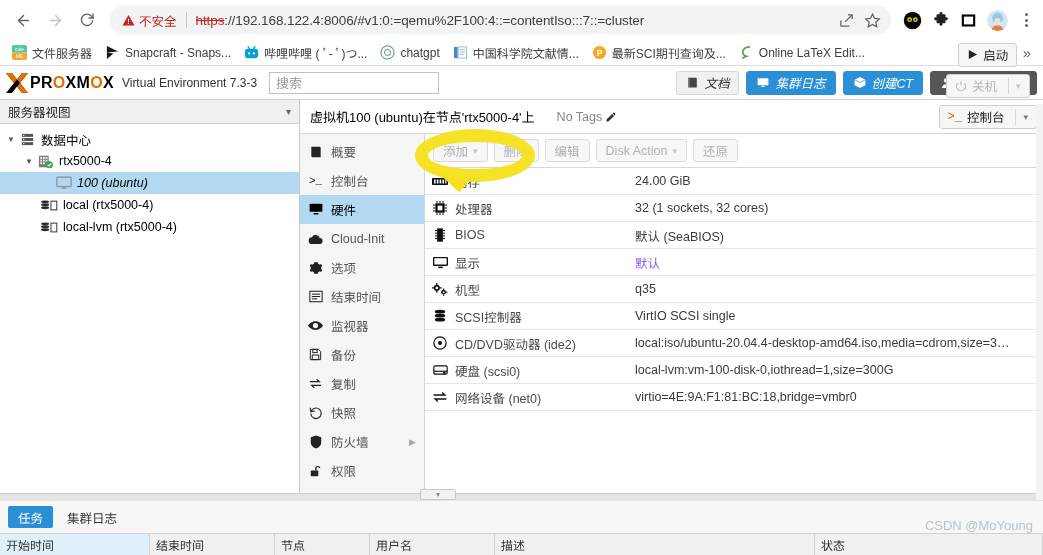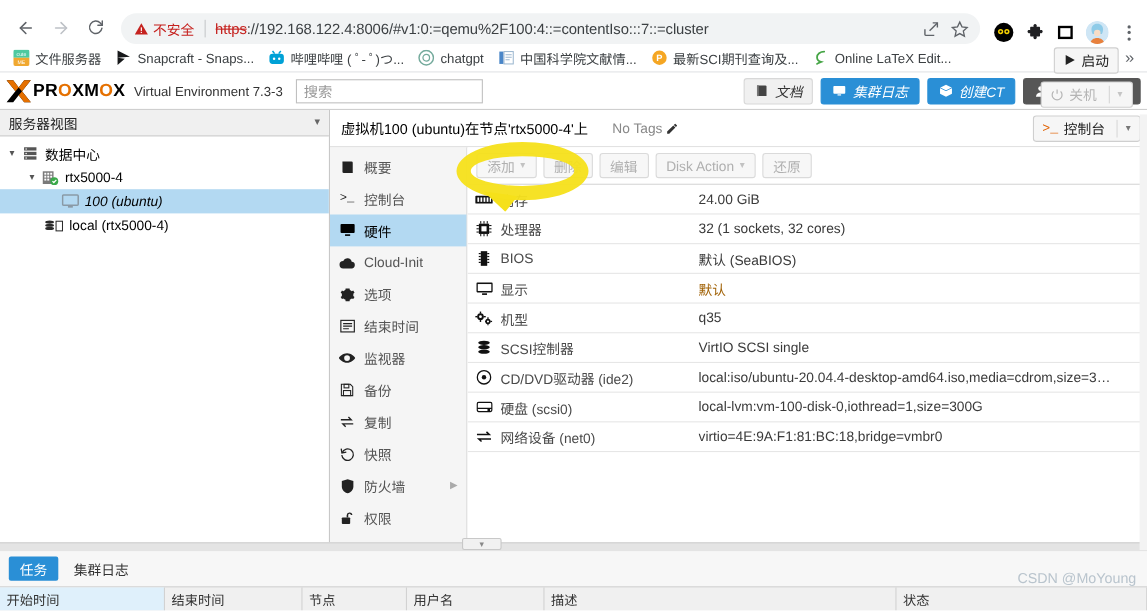--- a/index.html
+++ b/index.html
@@ -7,21 +7,21 @@
   html,body{
     width:1043px; height:555px; overflow:hidden;
     font-family:"Liberation Sans","DejaVu Sans",sans-serif;
     background:#fff; color:#000;
     -webkit-font-smoothing:antialiased;
   }
   .app{ width:1043px; height:555px; position:relative; display:flex; flex-direction:column; }
 
   
   .browser-chrome{ background:#fff; flex:0 0 auto; }
-  .url-row{ display:flex; align-items:flex-end; height:40px; padding:0 8px; gap:2px; }
+  .url-row{ display:flex; align-items:center; height:40px; padding:0 8px; gap:2px; }
   .nav-btn{
     width:30px;height:30px;border-radius:50%;
     display:flex;align-items:center;justify-content:center;
     color:#5f6368; font-size:17px; cursor:pointer; flex:0 0 auto;
   }
   .nav-btn.disabled{ color:#bdc1c6; }
   .omnibox{
     flex:1 1 auto; height:28px; background:#f1f3f4; border-radius:14px;
     display:flex; align-items:center; padding:0 10px 0 12px; margin-left:6px;
     min-width:0;
@@ -144,21 +144,21 @@
   .tbtn .dd{ font-size:9px; color:#c2c2c2; }
 
   .hw-table{ flex:1 1 auto; overflow:hidden; }
   .hw-row{ display:flex; align-items:center; height:27px; border-bottom:1px solid #e6e6e6;
            font-size:12.5px; }
   .hw-ico{ width:30px; flex:0 0 30px; display:flex; align-items:center; justify-content:center;
            color:#111; }
   .hw-key{ width:180px; flex:0 0 180px; color:#4a4a4a; white-space:nowrap; overflow:hidden; }
   .hw-val{ flex:1 1 auto; color:#3a3a3a; white-space:nowrap; overflow:hidden;
            text-overflow:ellipsis; padding-right:8px; }
-  .hw-row.muted .hw-val{ color:#a16207; }
+  .hw-row.muted .hw-val{ color:#8b5cf6; }
   .hw-filler{ flex:1 1 auto; }
 
   
   .hsplit{ height:8px; flex:0 0 auto; background:#e4e4e4; position:relative;
            border-top:1px solid #cfcfcf; }
   .hsplit .grip{ position:absolute; left:420px; top:-5px; width:36px; height:11px;
                  background:#f1f1f1; border:1px solid #c8c8c8; border-radius:2px;
                  display:flex; align-items:center; justify-content:center;
                  color:#888; font-size:8px; }
   .bottom{ flex:0 0 auto; background:#f7f7f7; }
@@ -464,20 +464,32 @@
             <svg width="24" height="15" viewBox="0 0 26 16">
                 <ellipse cx="7" cy="3" rx="5.5" ry="2" fill="#2b2b2b"></ellipse>
                 <ellipse cx="7" cy="7" rx="5.5" ry="2" fill="#2b2b2b"></ellipse>
                 <ellipse cx="7" cy="11" rx="5.5" ry="2" fill="#2b2b2b"></ellipse>
                 <rect x="15" y="2" width="8" height="12" fill="#fff" stroke="#2b2b2b" stroke-width="1.3"></rect>
               </svg>
           </span>
           <span class="tlabel">local (rtx5000-4)</span>
         </div>
 
+        <div class="tnode" style="padding-left:26px">
+          <span class="tarrow"></span>
+          <span class="ticon">
+            <svg width="24" height="15" viewBox="0 0 26 16">
+                <ellipse cx="7" cy="3" rx="5.5" ry="2" fill="#2b2b2b"></ellipse>
+                <ellipse cx="7" cy="7" rx="5.5" ry="2" fill="#2b2b2b"></ellipse>
+                <ellipse cx="7" cy="11" rx="5.5" ry="2" fill="#2b2b2b"></ellipse>
+                <rect x="15" y="2" width="8" height="12" fill="#fff" stroke="#2b2b2b" stroke-width="1.3"></rect>
+              </svg>
+          </span>
+          <span class="tlabel">local-lvm (rtx5000-4)</span>
+        </div>
 
       </div>
     </div>
 
     <div class="content-panel">
 
       <div class="vm-titlebar">
         <span class="vm-title">虚拟机100 (ubuntu)在节点'rtx5000-4'上</span>
         <div class="vm-tags">
           <span>No Tags</span>

